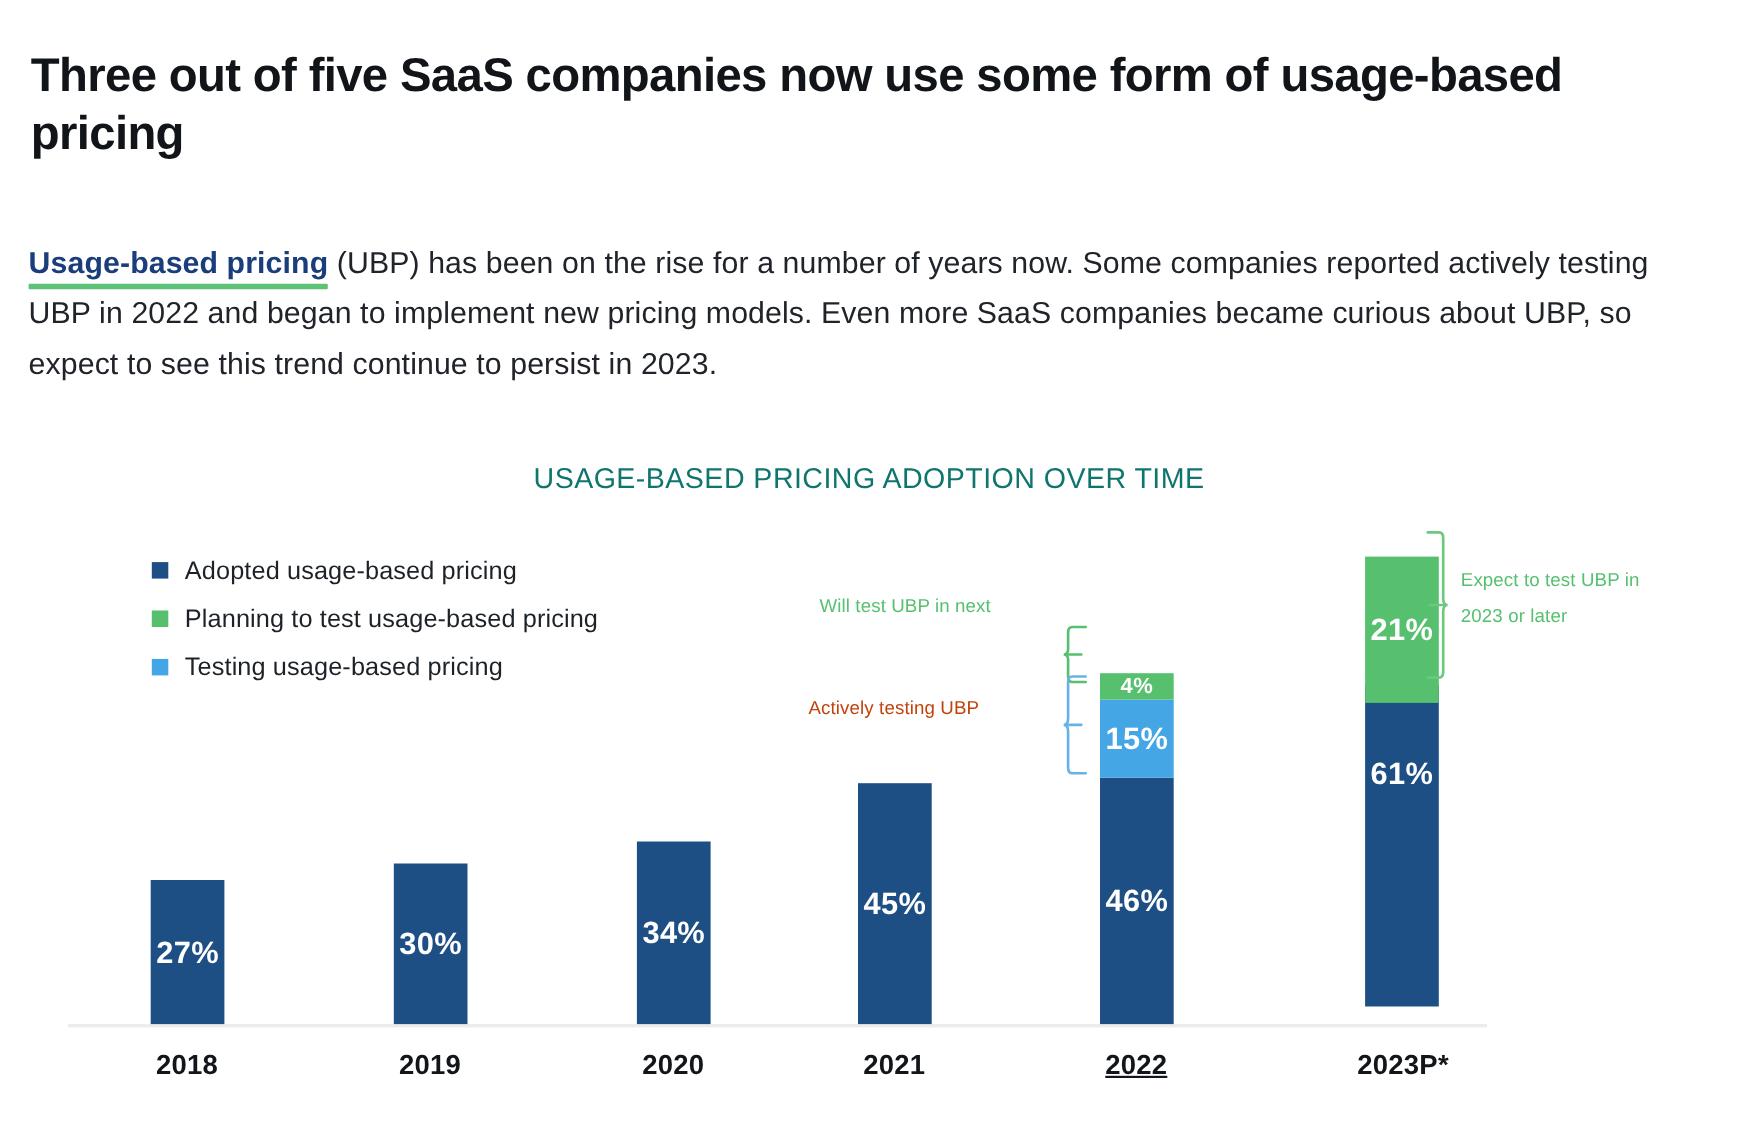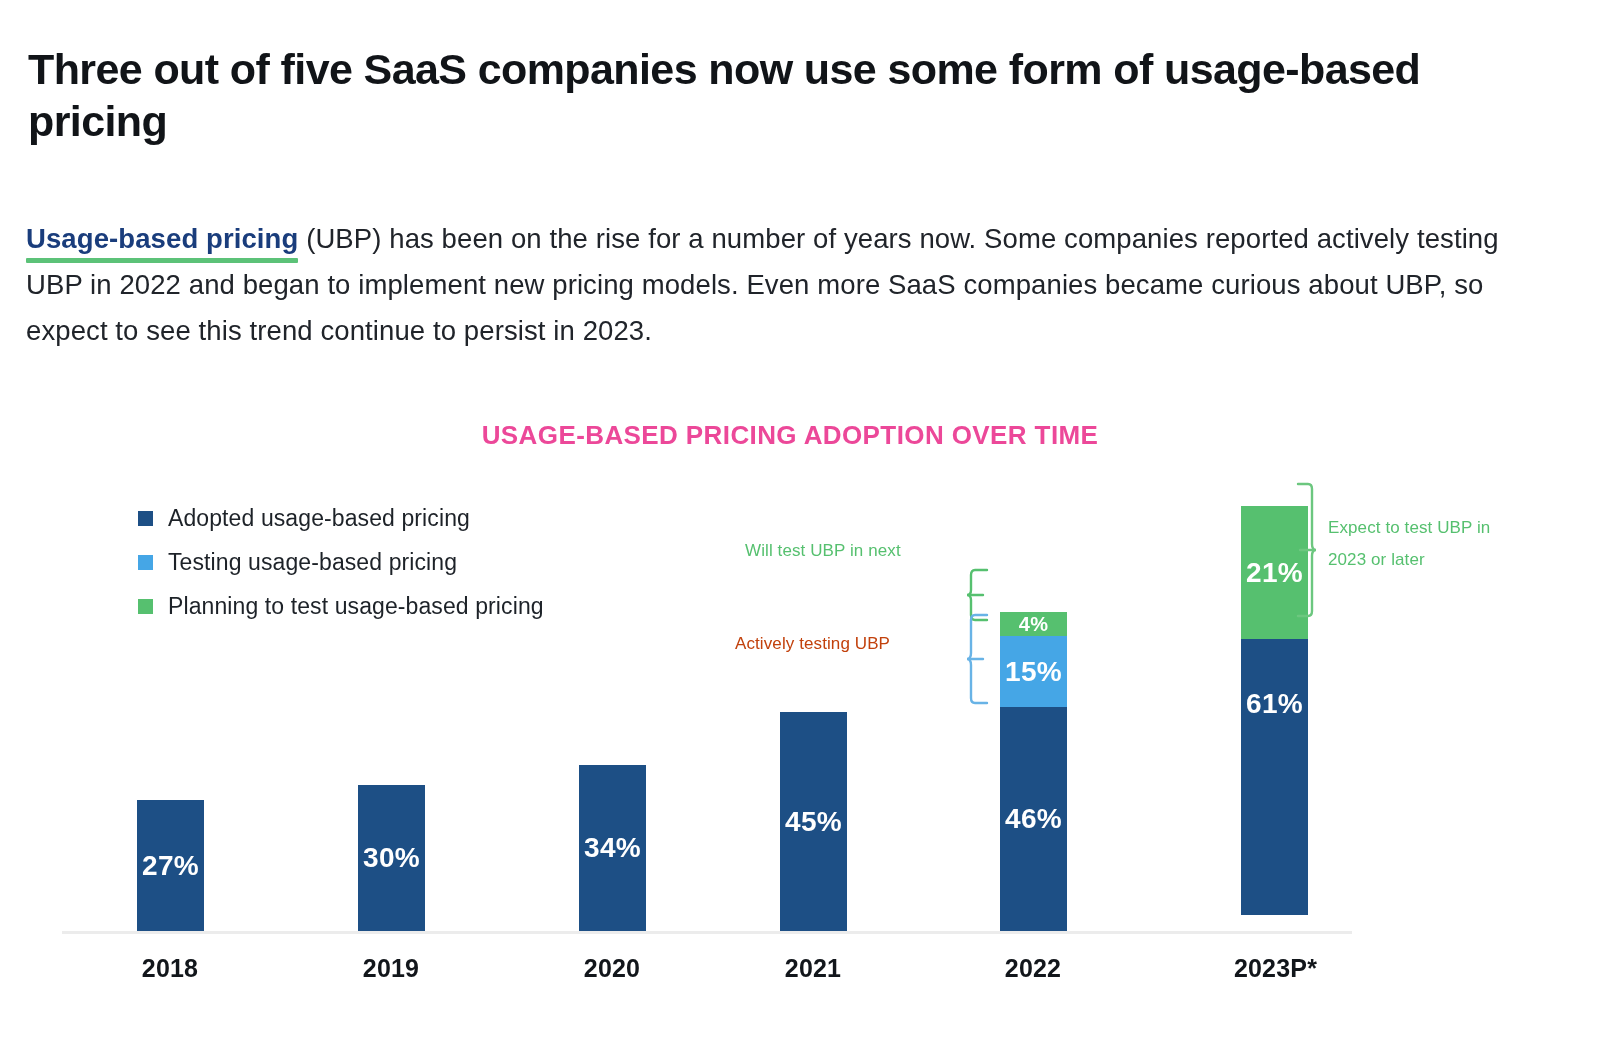--- a/index.html
+++ b/index.html
@@ -64,23 +64,23 @@
     width: 1600px;
     height: 637px;
   }
   .chart-title {
     position: absolute;
     left: 0;
     top: 20px;
     width: 1580px;
     text-align: center;
     font-size: 26px;
-    font-weight: bold;
+    font-weight: normal;
     letter-spacing: 0.4px;
-    color: #ec4899;
+    color: #0f766e;
   }
 
   
   .legend {
     position: absolute;
     left: 138px;
     top: 96px;
   }
   .legend-row {
     display: flex;
@@ -169,26 +169,26 @@
 <div class="chart-wrap">
 
   <div class="chart-title">USAGE-BASED PRICING ADOPTION OVER TIME</div>
 
   <div class="legend">
     <div class="legend-row">
       <span class="legend-swatch" style="background:#1d4f85"></span>
       <span class="legend-label">Adopted usage-based pricing</span>
     </div>
     <div class="legend-row">
+      <span class="legend-swatch" style="background:#56c06f"></span>
+      <span class="legend-label">Planning to test usage-based pricing</span>
+    </div>
+    <div class="legend-row">
       <span class="legend-swatch" style="background:#45a6e6"></span>
       <span class="legend-label">Testing usage-based pricing</span>
-    </div>
-    <div class="legend-row">
-      <span class="legend-swatch" style="background:#56c06f"></span>
-      <span class="legend-label">Planning to test usage-based pricing</span>
     </div>
   </div>
 
   <div class="plot">
 
     <div class="axis-line"></div>
 
     <div class="bar-group" style="left:137px; height:131px; bottom:106px;">
       <div class="seg" style="background:#1d4f85; bottom:0; height:131px;">
         <span class="seg-label">27%</span>
@@ -221,21 +221,21 @@
       <div class="seg" style="background:#1d4f85; bottom:0; height:224px;">
         <span class="seg-label">46%</span>
       </div>
       <div class="seg" style="background:#45a6e6; bottom:224px; height:71px;">
         <span class="seg-label">15%</span>
       </div>
       <div class="seg" style="background:#56c06f; bottom:295px; height:24px;">
         <span class="seg-label" style="font-size:20px">4%</span>
       </div>
     </div>
-    <div class="x-label" style="left:963px;">2022</div>
+    <div class="x-label" style="left:963px;text-decoration:underline;">2022</div>
 
     <div class="bar-group" style="left:1241px; height:425px; bottom:106px;">
       <div class="seg" style="background:#1d4f85; bottom:16px; height:292px;">
         <span class="seg-label" style="margin-bottom:130px">61%</span>
       </div>
       <div class="seg" style="background:#56c06f; bottom:292px; height:133px;">
         <span class="seg-label">21%</span>
       </div>
     </div>
     <div class="x-label" style="left:1178px; width:195px;">2023P*</div>

